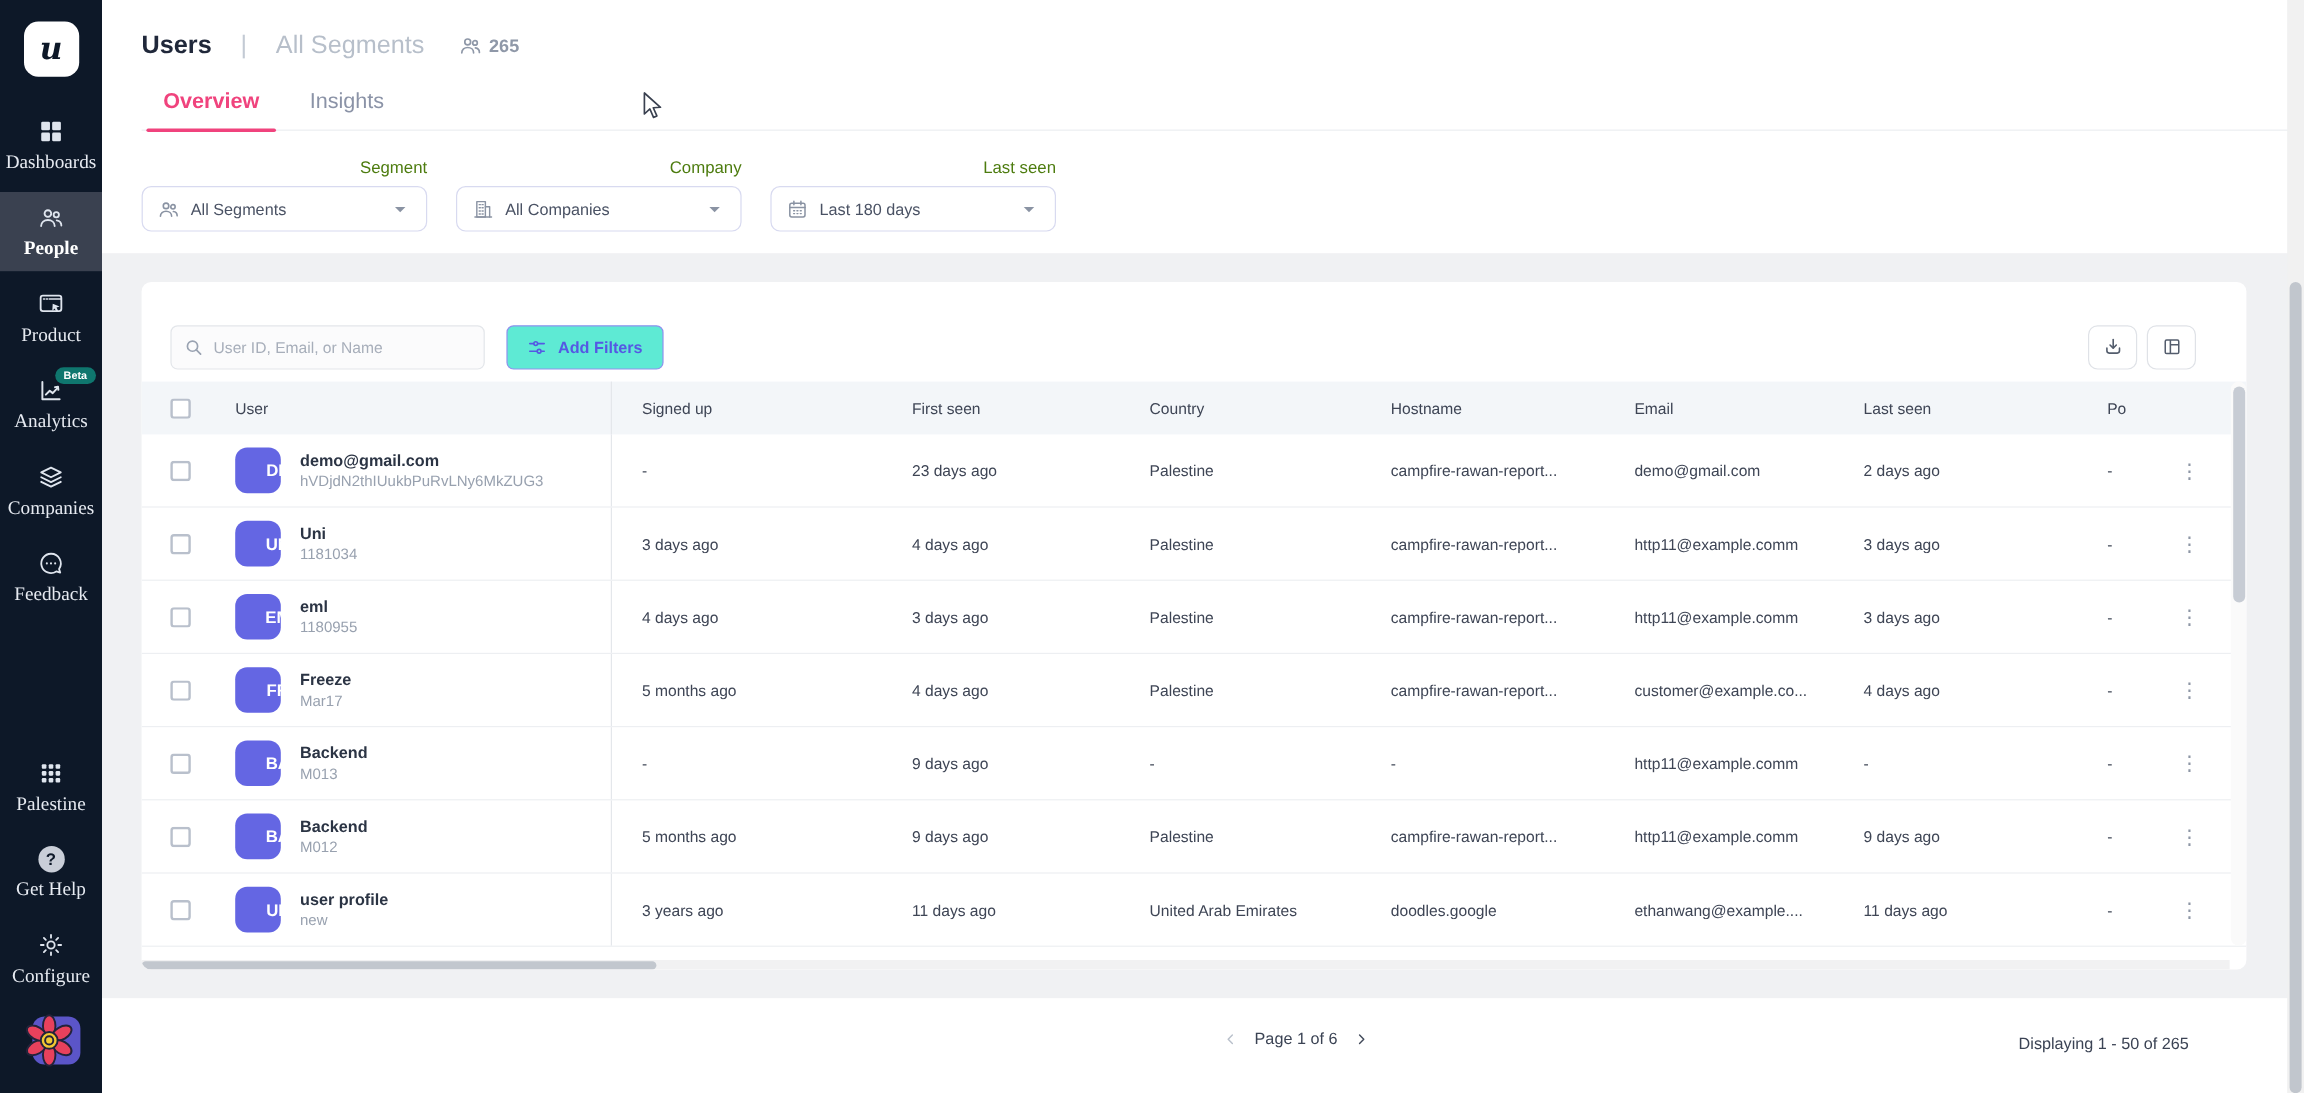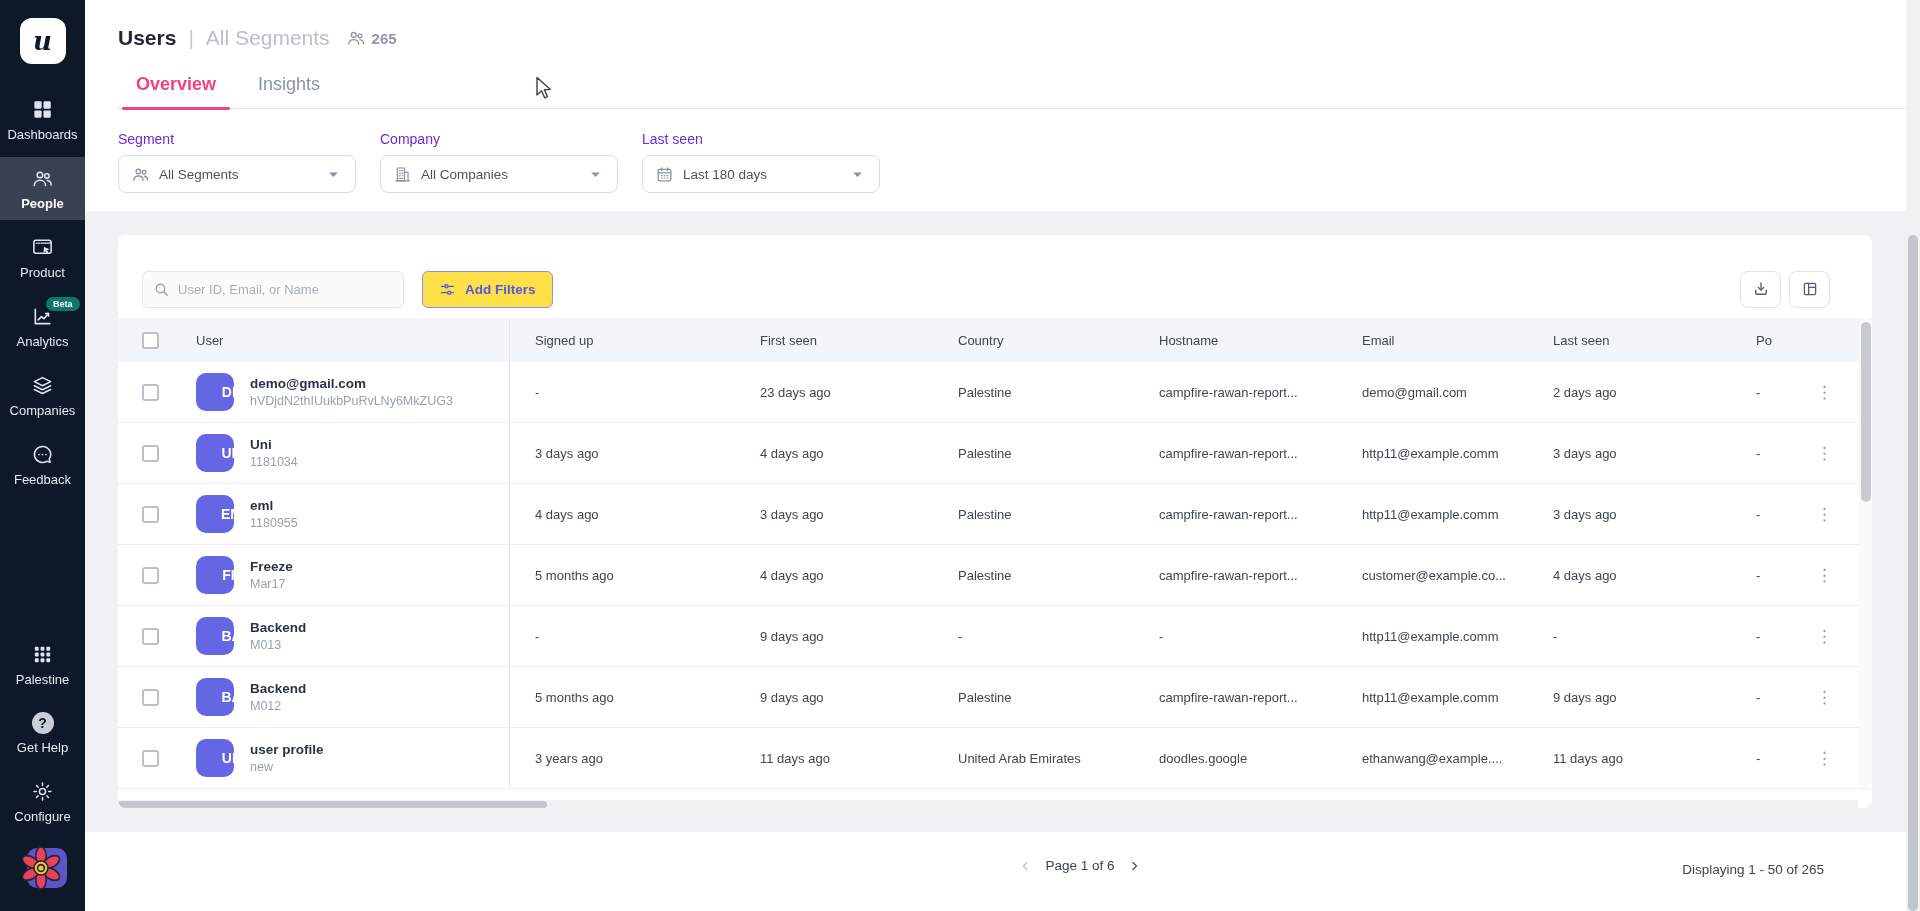--- a/index.html
+++ b/index.html
@@ -7,62 +7,62 @@
   body { font-family:"Liberation Sans", sans-serif; background:#ffffff; color:#3e4555; }
   .app { position:relative; width:1920px; height:911px; display:flex; }
 
   
   .sidebar { width:85px; height:911px; background:#0d1828; display:flex; flex-direction:column; align-items:center; flex-shrink:0; z-index:5; }
   .brand-logo { width:46px; height:46px; background:#ffffff; border-radius:12px; margin:18px auto 18px; display:flex; align-items:center; justify-content:center; }
   .brand-logo span { font-family:"DejaVu Serif", serif; font-style:italic; font-weight:bold; font-size:26px; color:#0d1828; }
   .nav-item { width:85px; padding:10px 0 9px; display:flex; flex-direction:column; align-items:center; gap:6px; color:#dfe5ee; cursor:pointer; position:relative; margin-top:6px; }
   .nav-item.active { background:#3a4150; }
   .nav-icon { width:23px; height:23px; }
-  .nav-label { font-size:13px; color:#e6eaf1; }
+  .nav-label { font-size:16px; color:#e6eaf1;font-family:Liberation Serif, serif; }
   .nav-item.active .nav-label { font-weight:bold; color:#ffffff; }
   .beta-badge { position:absolute; top:2px; left:46px; background:#0f766e; color:#fff; font-size:9px; font-weight:bold; padding:2px 7px; border-radius:9px; }
   .sidebar-spacer { flex:1; }
   .help-circle { width:22px; height:22px; border-radius:50%; background:#c9ced8; color:#0d1828; font-weight:bold; font-size:14px; display:flex; align-items:center; justify-content:center; }
   .bottom-logo { margin:10px 0 14px; }
 
   
   .main { flex:1; display:flex; flex-direction:column; height:911px; }
 
   .page-head { background:#ffffff; padding:26px 0 0 33px; }
-  .title-row { display:flex; align-items:center; gap:12px; }
+  .title-row { display:flex; align-items:center; gap:24px; }
   .page-title { font-size:21px; font-weight:bold; color:#20283a; }
   .title-sep { font-size:21px; color:#c3cad4; font-weight:300; }
   .title-segment { font-size:21px; color:#b7bfca; }
   .count-wrap { display:flex; align-items:center; gap:6px; color:#8f98a8; margin-left:4px; }
   .count-wrap svg { width:20px; height:20px; }
   .count-num { font-size:15px; font-weight:bold; }
 
   .tabs-row { display:flex; gap:14px; margin-top:24px; padding-left:4px; border-bottom:1px solid #e9ebef; }
   .tab { padding:0 14px 13px; font-size:18px; cursor:pointer; position:relative; }
   .tab.active { color:#f0437d; font-weight:bold; }
   .tab.active::after { content:""; position:absolute; left:0; right:0; bottom:-2px; height:3px; border-radius:2px; background:#f0437d; }
   .tab.inactive { color:#8b93a7; }
 
   .filters-row { background:#ffffff; display:flex; gap:24px; padding:22px 0 18px 33px; }
   .filter-block { display:flex; flex-direction:column; gap:8px; }
-  .filter-label { font-size:14px; color:#6d28d9; }
+  .filter-label { font-size:14px; color:#4d7c0f;text-align:right; }
   .filter-select { width:238px; height:38px; border:1px solid #d8daf0; border-radius:8px; background:#fff; display:flex; align-items:center; padding:0 12px; gap:9px; cursor:pointer; color:#4a5264; }
   .filter-select svg { width:19px; height:19px; color:#8a93a3; flex-shrink:0; }
   .filter-value { font-size:13.5px; flex:1; }
   .caret { width:12px; height:12px; color:#8a93a3; }
 
   .content-gray { background:#f0f1f3; flex:1; padding:24px 48px 0 33px; }
 
   .card { background:#ffffff; border-radius:8px; width:1754px; height:573px; position:relative; overflow:hidden; }
   .card-toolbar { display:flex; align-items:center; padding:25px 42px 0 24px; height:83px; }
   .search-box { width:262px; height:37px; background:#fbfbfc; border:1px solid #e3e6ea; border-radius:6px; display:flex; align-items:center; padding:0 10px; gap:8px; }
   .search-box svg { width:17px; height:17px; color:#9aa3b2; flex-shrink:0; }
   .search-box input { border:none; outline:none; background:transparent; font-size:13px; color:#3e4555; width:100%; font-family:"Liberation Sans", sans-serif; }
   .search-box input::placeholder { color:#a7aeba; }
-  .add-filters-btn { margin-left:18px; height:37px; border:1px solid #8f91ee; background:#fde047; border-radius:6px; display:flex; align-items:center; gap:9px; padding:0 16px; color:#5558e3; font-size:13.5px; font-weight:bold; cursor:pointer; font-family:"Liberation Sans", sans-serif; }
+  .add-filters-btn { margin-left:18px; height:37px; border:1px solid #8f91ee; background:#5eead4; border-radius:6px; display:flex; align-items:center; gap:9px; padding:0 16px; color:#5558e3; font-size:13.5px; font-weight:bold; cursor:pointer; font-family:"Liberation Sans", sans-serif; }
   .add-filters-btn svg { width:17px; height:17px; }
   .toolbar-right { margin-left:auto; display:flex; gap:8px; }
   .icon-btn { width:41px; height:37px; border:1px solid #dfe2e7; border-radius:8px; background:#fff; display:flex; align-items:center; justify-content:center; color:#545d6d; cursor:pointer; }
   .icon-btn svg { width:18px; height:18px; }
 
   
   .table-wrap { position:relative; }
   .grid-row { display:grid; grid-template-columns:60px 332px 225px 205px 201px 203px 191px 203px 52px 54px; align-items:center; }
   .thead { background:#f3f6f9; height:44px; color:#9ba3b2; font-size:13px; }
   .cell { padding-left:18px; font-size:13px; color:#3e4555; overflow:hidden; white-space:nowrap; }

